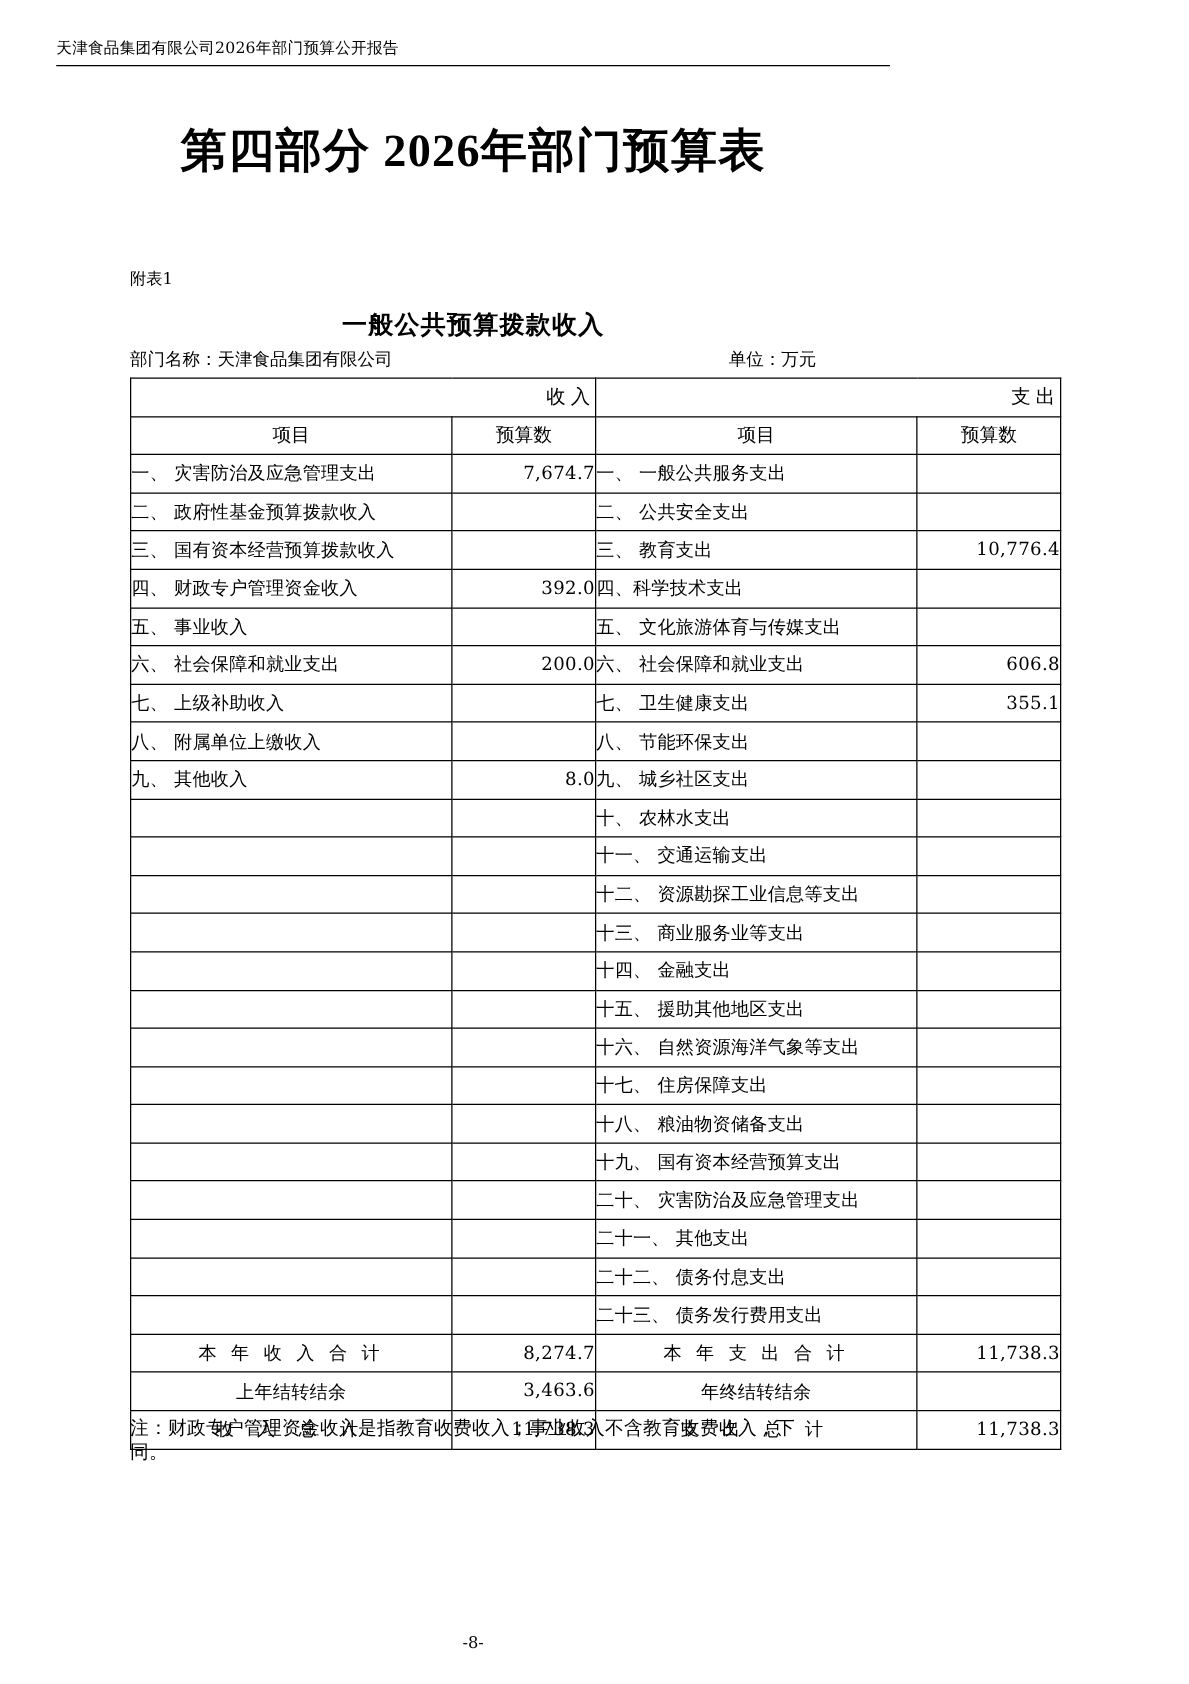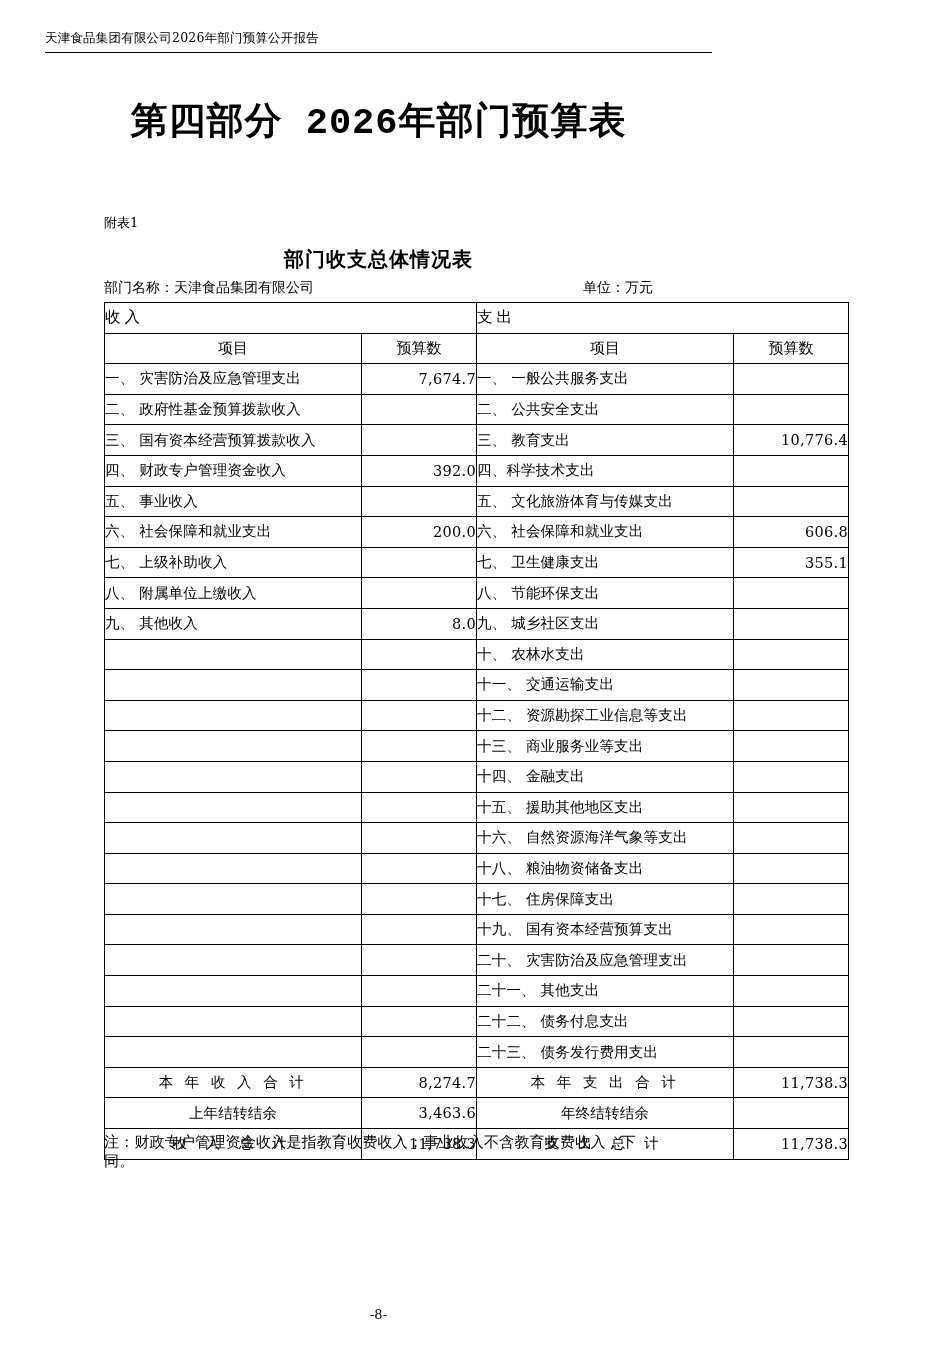--- a/index.html
+++ b/index.html
@@ -45,21 +45,21 @@
   
   .doc-title {
     position: absolute;
     top: 96px;
     left: 0;
     right: 0;
     text-align: center;
     font-size: 37px;
     font-weight: bold;
     letter-spacing: 1px;
-    font-family: Liberation Mono, monospace;
+    font-family: Liberation Serif, serif;
   }
 
   
   .attach-label {
     position: absolute;
     top: 214px;
     left: 104px;
     font-size: 13px;
   }
 
@@ -106,21 +106,21 @@
     border: 1px solid #000;
     padding: 0;
     height: 29.6px;
     vertical-align: middle;
     font-weight: normal;
   }
   .col-item { width: 257px; }
   .col-num  { width: 115px; }
 
   .grp-head {
-    text-align: left;
+    text-align: right;
     font-size: 15.5px;
     letter-spacing: 4px;
   }
   .sub-head {
     text-align: center;
     font-size: 15px;
   }
   .cell-item {
     padding-left: 6px;
     text-align: left;
@@ -172,21 +172,21 @@
 
 <div class="page">
 
   <div class="running-header">天津食品集团有限公司2026年部门预算公开报告</div>
   <div class="header-rule"></div>
 
   <div class="doc-title">第四部分 2026年部门预算表</div>
 
   <div class="attach-label">附表1</div>
 
-  <div class="table-title">部门收支总体情况表</div>
+  <div class="table-title">一般公共预算拨款收入</div>
 
   <div class="meta-row">
     <span class="meta-left">部门名称：天津食品集团有限公司</span>
     <span class="meta-right">单位：万元</span>
   </div>
 
   <div class="table-wrap">
     <table class="budget">
       <colgroup>
         <col class="col-item">
@@ -299,27 +299,27 @@
           </tr>
           <tr>
             <td class="cell-item"></td>
             <td class="cell-num"></td>
             <td class="cell-item">十六、 自然资源海洋气象等支出</td>
             <td class="cell-num"></td>
           </tr>
           <tr>
             <td class="cell-item"></td>
             <td class="cell-num"></td>
+            <td class="cell-item">十七、 住房保障支出</td>
+            <td class="cell-num"></td>
+          </tr>
+          <tr>
+            <td class="cell-item"></td>
+            <td class="cell-num"></td>
             <td class="cell-item">十八、 粮油物资储备支出</td>
-            <td class="cell-num"></td>
-          </tr>
-          <tr>
-            <td class="cell-item"></td>
-            <td class="cell-num"></td>
-            <td class="cell-item">十七、 住房保障支出</td>
             <td class="cell-num"></td>
           </tr>
           <tr>
             <td class="cell-item"></td>
             <td class="cell-num"></td>
             <td class="cell-item">十九、 国有资本经营预算支出</td>
             <td class="cell-num"></td>
           </tr>
           <tr>
             <td class="cell-item"></td>

